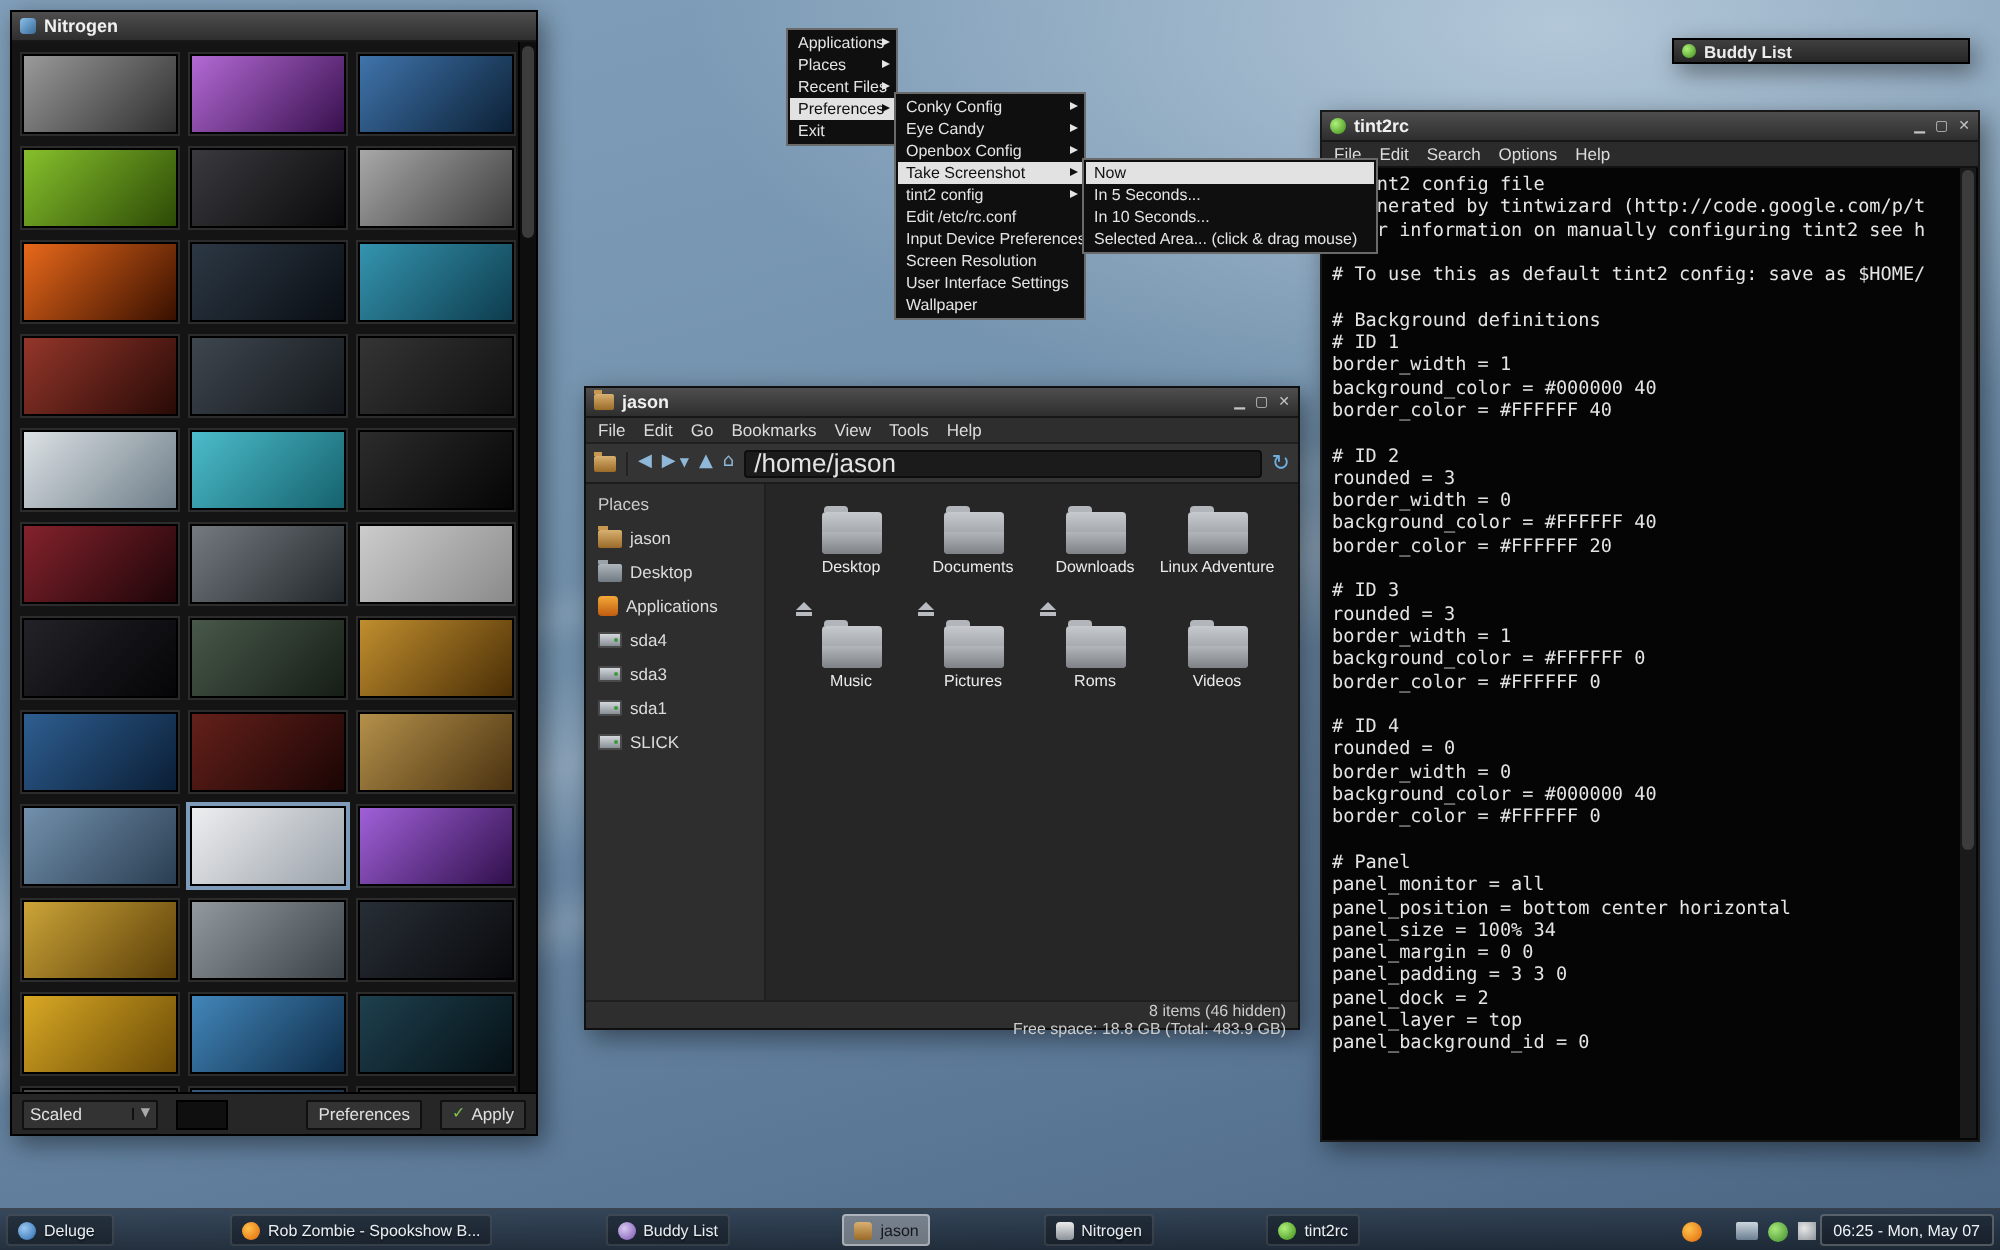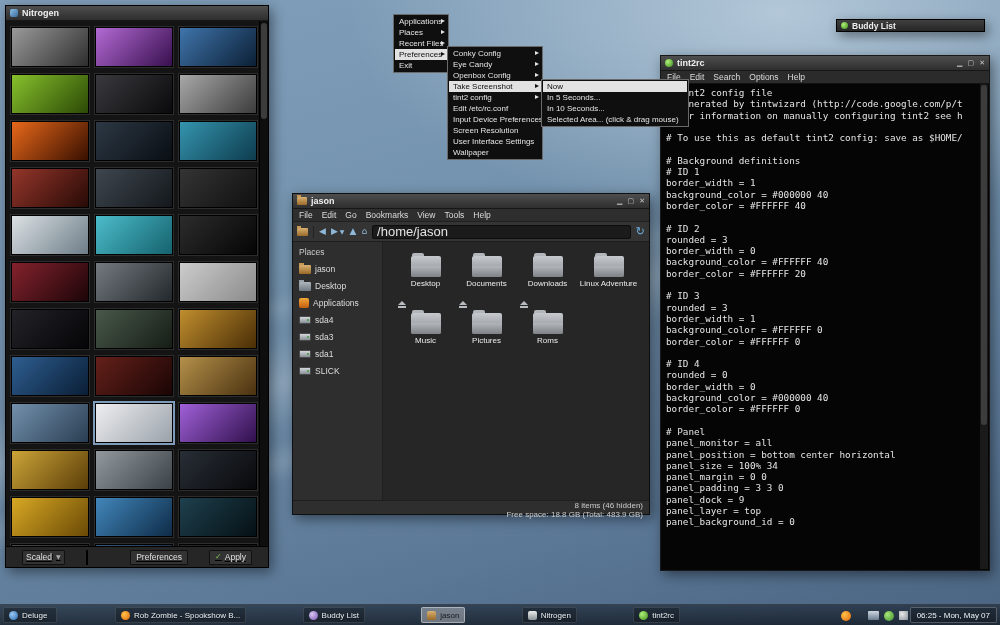--- a/index.html
+++ b/index.html
@@ -32,21 +32,21 @@
   .nit-title{height:15px;}
   .nit-ic{width:8px;height:8px;border-radius:2px;background:linear-gradient(135deg,#8ac0e8,#3a6a9a);}
   .nit-body{position:absolute;top:15px;bottom:21px;left:0;right:0;display:flex;}
   .thumb-grid{flex:1;overflow:hidden;padding:6px 2px 0 5px;display:grid;
               grid-template-columns:repeat(3,1fr);gap:7px 6px;align-content:start;}
   .thumb{height:40px;border:1px solid #000;box-shadow:0 0 0 1px #2c2c2c;}
   .thumb.selected{box-shadow:0 0 0 2px #7e9cba;}
   .nit-scroll{width:9px;background:#0e0e0e;border-left:1px solid #000;position:relative;}
   .nit-scroll i{position:absolute;top:2px;left:1px;right:1px;height:96px;background:#3c3c3c;border-radius:3px;}
   .nit-bottom{position:absolute;left:0;right:0;bottom:0;height:21px;background:#262626;
-              border-top:1px solid #000;display:flex;align-items:center;gap:21px;padding:0 16px;text-decoration:underline;}
+              border-top:1px solid #000;display:flex;align-items:center;gap:9px;padding:0 5px;}
   .combo{height:15px;width:68px;background:#333;border:1px solid #101010;color:#e0e0e0;font-size:8.5px;
          display:flex;align-items:center;justify-content:space-between;padding:0 3px;border-radius:1px;}
   .combo .arr{font-size:6px;color:#aaa;border-left:1px solid #101010;padding-left:3px;}
   .preview-box{width:26px;height:15px;background:#0f0f0f;border:1px solid #000;}
   .spacer{flex:1;}
   .nit-btn{height:15px;background:#333;border:1px solid #101010;color:#e0e0e0;font-size:8.5px;
            display:flex;align-items:center;gap:3px;padding:0 5px;border-radius:1px;white-space:nowrap;}
   .chk{color:#7ec850;font-size:8px;}
 
   
@@ -305,20 +305,24 @@
           <span class="file-label">Music</span>
         </div>
         <div class="file-item emblem">
           <span class="big-folder"></span>
           <span class="file-label">Pictures</span>
         </div>
         <div class="file-item emblem">
           <span class="big-folder"></span>
           <span class="file-label">Roms</span>
         </div>
+        <div class="file-item">
+          <span class="big-folder"></span>
+          <span class="file-label">Videos</span>
+        </div>
     </div>
   </div>
   <div class="fm-status">
     <span>8 items (46 hidden)</span>
     <span>Free space: 18.8 GB (Total: 483.9 GB)</span>
   </div>
 </div>
 
 <div class="win win-ed">
   <div class="titlebar ed-title">
@@ -367,21 +371,21 @@
       <div class="ed-line">border_width = 0</div>
       <div class="ed-line">background_color = #000000 40</div>
       <div class="ed-line">border_color = #FFFFFF 0</div>
       <div class="ed-line"></div>
       <div class="ed-line"># Panel</div>
       <div class="ed-line">panel_monitor = all</div>
       <div class="ed-line">panel_position = bottom center horizontal</div>
       <div class="ed-line">panel_size = 100% 34</div>
       <div class="ed-line">panel_margin = 0 0</div>
       <div class="ed-line">panel_padding = 3 3 0</div>
-      <div class="ed-line">panel_dock = 9</div>
+      <div class="ed-line">panel_dock = 2</div>
       <div class="ed-line">panel_layer = top</div>
       <div class="ed-line">panel_background_id = 0</div>
   </div>
   <div class="ed-scroll">
       <i></i>
     </div>
 </div>
 
 <div class="win win-buddy">
   <span class="buddy-ic"></span>

